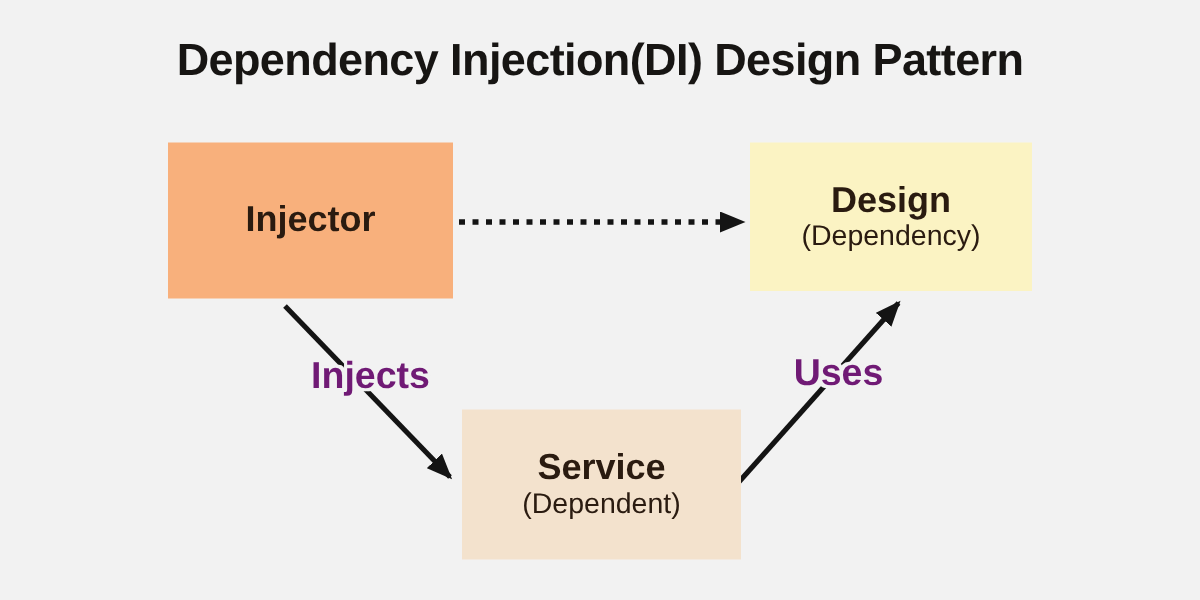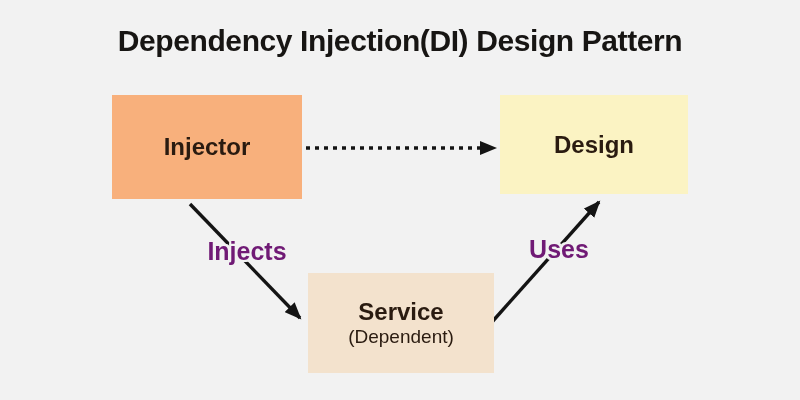--- a/index.html
+++ b/index.html
@@ -85,20 +85,21 @@
     <line x1="190" y1="204" x2="300" y2="318" stroke="#141414" stroke-width="3.4" marker-end="url(#ah)"></line>
     <line x1="492" y1="322" x2="599" y2="202" stroke="#141414" stroke-width="3.4" marker-end="url(#ah)"></line>
   </svg>
 
   <div class="node node-injector" style="background-color: rgb(248, 176, 124);">
     <div class="node-label">Injector</div>
   </div>
 
   <div class="node node-service" style="background-color: rgb(251, 243, 195);">
     <div class="node-label">Design</div>
+    <div class="node-sublabel">(Dependency)</div>
   </div>
 
   <div class="node node-client" style="background-color: rgb(243, 226, 205);">
     <div class="node-label">Service</div>
     <div class="node-sublabel">(Dependent)</div>
   </div>
 
   <div class="edge-label edge-label-injects">Injects</div>
 
   <div class="edge-label edge-label-uses">Uses</div>

